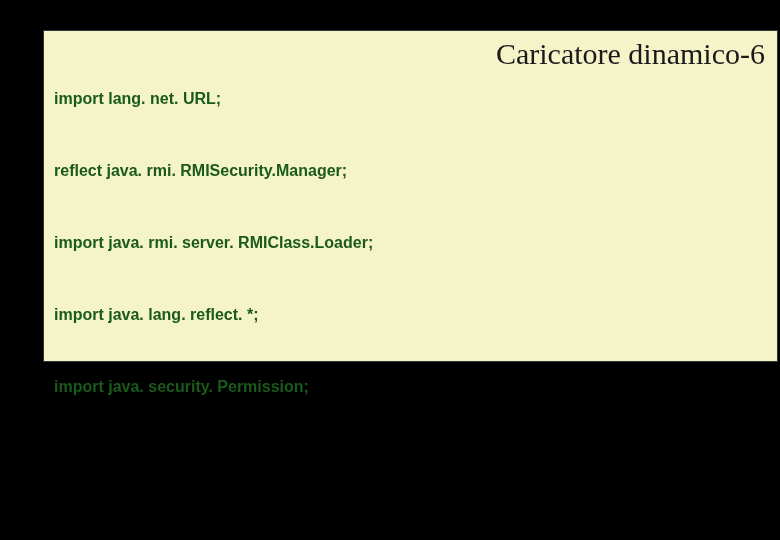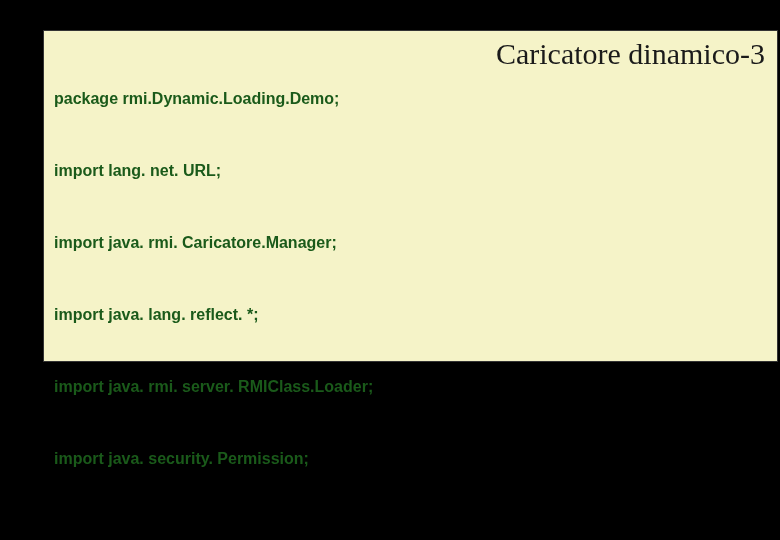--- a/index.html
+++ b/index.html
@@ -52,28 +52,27 @@
     .code-line {
       display: block;
     }
   </style>
 </head>
 <body>
 
 <div class="tick-mark"></div>
 
 <div class="slide-box">
-  <div class="title">Caricatore dinamico-3</div>
+  <div class="title">Caricatore dinamico-6</div>
 
   <div class="code-block">
-    <span class="code-line">package rmi.Dynamic.Loading.Demo;</span>
     <span class="code-line">import lang. net. URL;</span>
-    <span class="code-line">import java. rmi. Caricatore.Manager;</span>
+    <span class="code-line">reflect java. rmi. RMISecurity.Manager;</span>
+    <span class="code-line">import java. rmi. server. RMIClass.Loader;</span>
     <span class="code-line">import java. lang. reflect. *;</span>
-    <span class="code-line">import java. rmi. server. RMIClass.Loader;</span>
     <span class="code-line">import java. security. Permission;</span>
     
     
     
     
     
     
     
   </div>
 </div>

